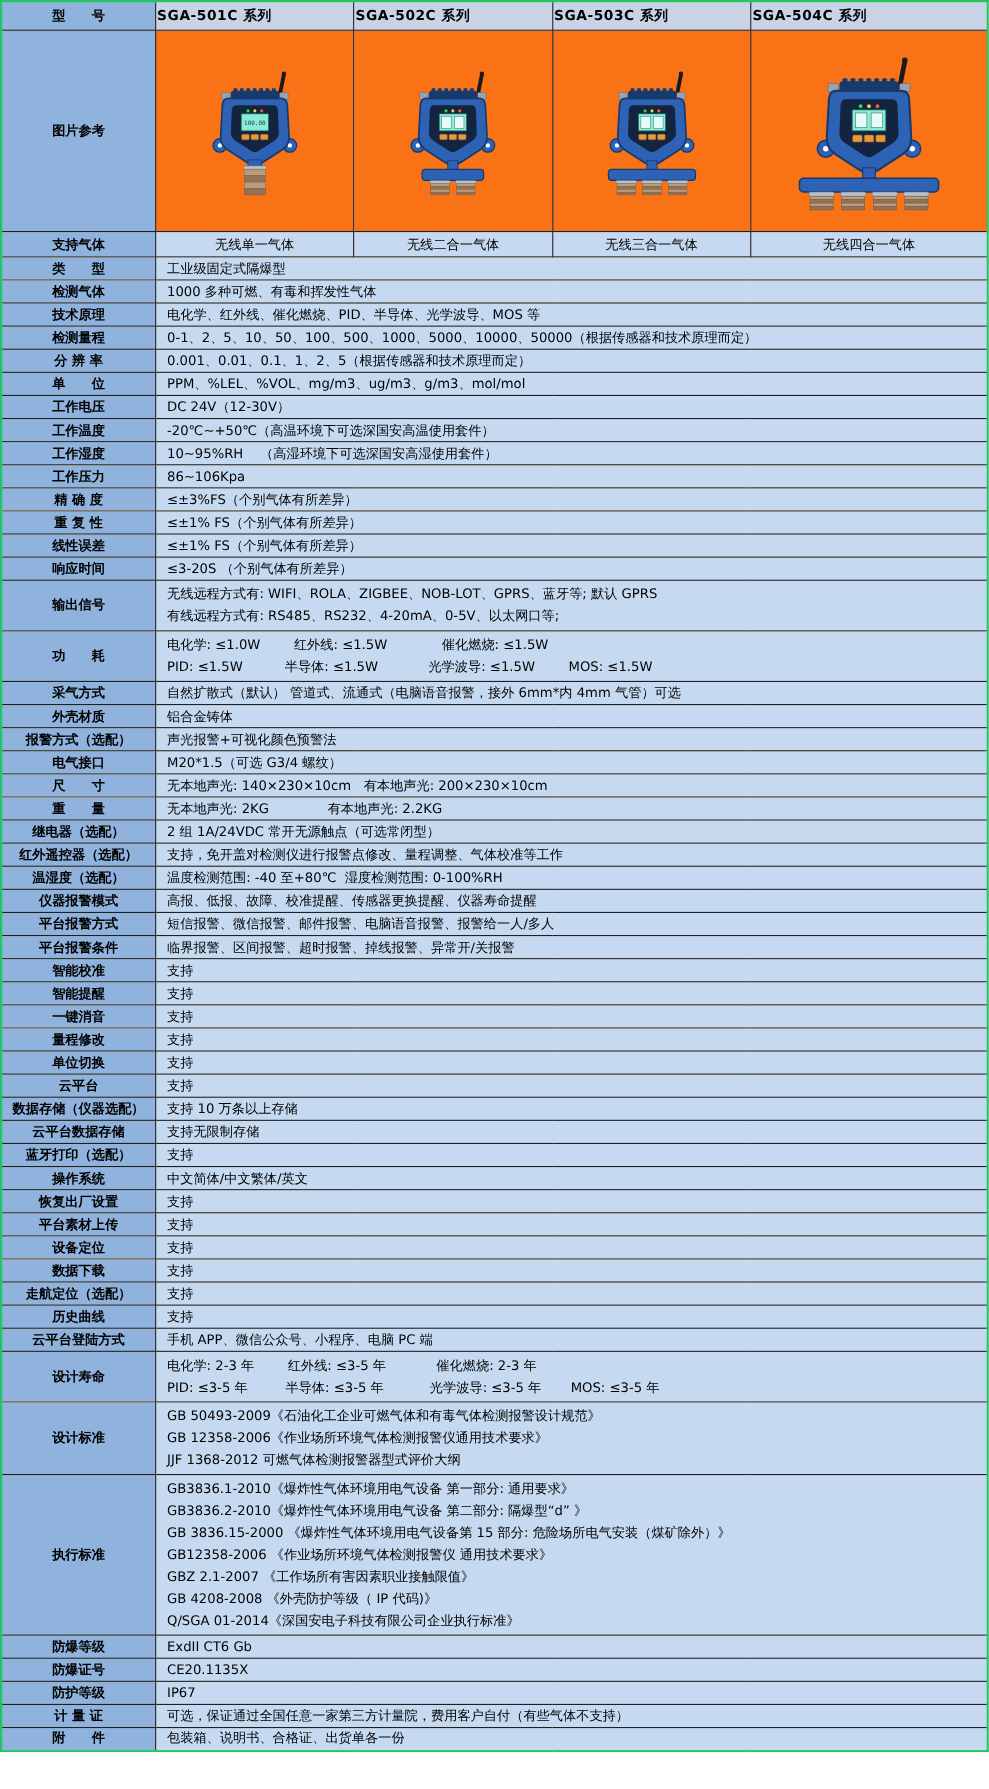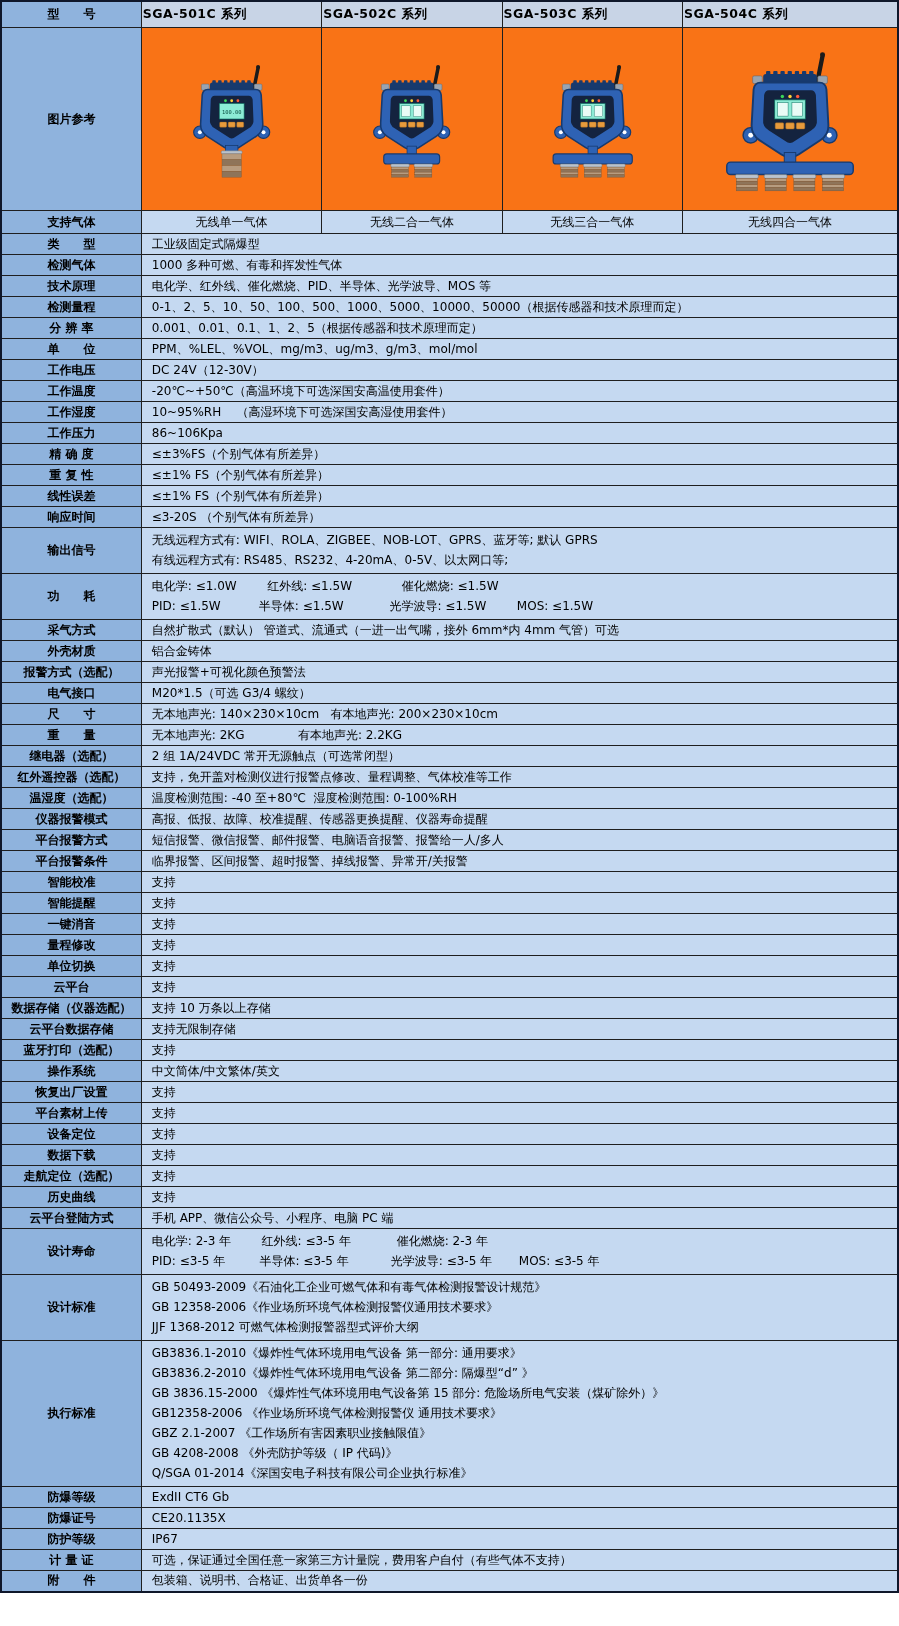--- a/index.html
+++ b/index.html
@@ -1,18 +1,18 @@
 <!DOCTYPE html>
 <html><head>
 <meta charset="utf-8">
 <style>
   html,body{margin:0;padding:0;background:#ffffff;}
   body{font-family:"DejaVu Sans","Liberation Sans",sans-serif;color:#000;}
   .spec-wrap{width:899px;}
-  table.spec{border-collapse:collapse;width:899px;table-layout:fixed;border:2px solid #0f172a;}
+  table.spec{border-collapse:collapse;width:899px;table-layout:fixed;border:2px solid #22c55e;}
   td,th{border:1px solid #1f1f1f;font-size:12px;vertical-align:middle;overflow:hidden;}
   th.corner, td.label-cell{background:#8FB3DD;font-weight:bold;text-align:center;padding:1px 2px;line-height:15px;}
   th.model-cell{background:#C8D4E6;font-weight:bold;text-align:left;height:23px;font-size:12.5px;letter-spacing:0.5px;}
   td.value-cell{background:#C5D9F1;text-align:left;padding:1px 4px 1px 10px;white-space:pre-wrap;line-height:17px;}
   td.gas-cell{background:#C5D9F1;text-align:center;height:20px;}
   td.img-cell{background:#f97316;text-align:right;padding:16px;}
   tr.spec-row{height:21px;}
   td.value-cell .line{margin:3px 0;white-space:pre-wrap;}
   .device-box{display:flex;align-items:center;justify-content:center;height:150px;}
   .device-box svg{display:block;}
@@ -298,21 +298,21 @@
         <tr class="spec-row">
           <td class="label-cell">输出信号</td>
           <td class="value-cell" colspan="4"><div class="line">无线远程方式有: WIFI、ROLA、ZIGBEE、NOB-LOT、GPRS、蓝牙等; 默认 GPRS</div><div class="line">有线远程方式有: RS485、RS232、4-20mA、0-5V、以太网口等;</div></td>
         </tr>
         <tr class="spec-row">
           <td class="label-cell">功　　耗</td>
           <td class="value-cell" colspan="4"><div class="line">电化学: ≤1.0W        红外线: ≤1.5W             催化燃烧: ≤1.5W</div><div class="line">PID: ≤1.5W          半导体: ≤1.5W            光学波导: ≤1.5W        MOS: ≤1.5W</div></td>
         </tr>
         <tr class="spec-row">
           <td class="label-cell">采气方式</td>
-          <td class="value-cell" colspan="4">自然扩散式（默认） 管道式、流通式（一进一出气嘴，接外 6mm*内 4mm 气管）可选</td>
+          <td class="value-cell" colspan="4">自然扩散式（默认） 管道式、流通式（电脑语音报警，接外 6mm*内 4mm 气管）可选</td>
         </tr>
         <tr class="spec-row">
           <td class="label-cell">外壳材质</td>
           <td class="value-cell" colspan="4">铝合金铸体</td>
         </tr>
         <tr class="spec-row">
           <td class="label-cell">报警方式（选配）</td>
           <td class="value-cell" colspan="4">声光报警+可视化颜色预警法</td>
         </tr>
         <tr class="spec-row">

